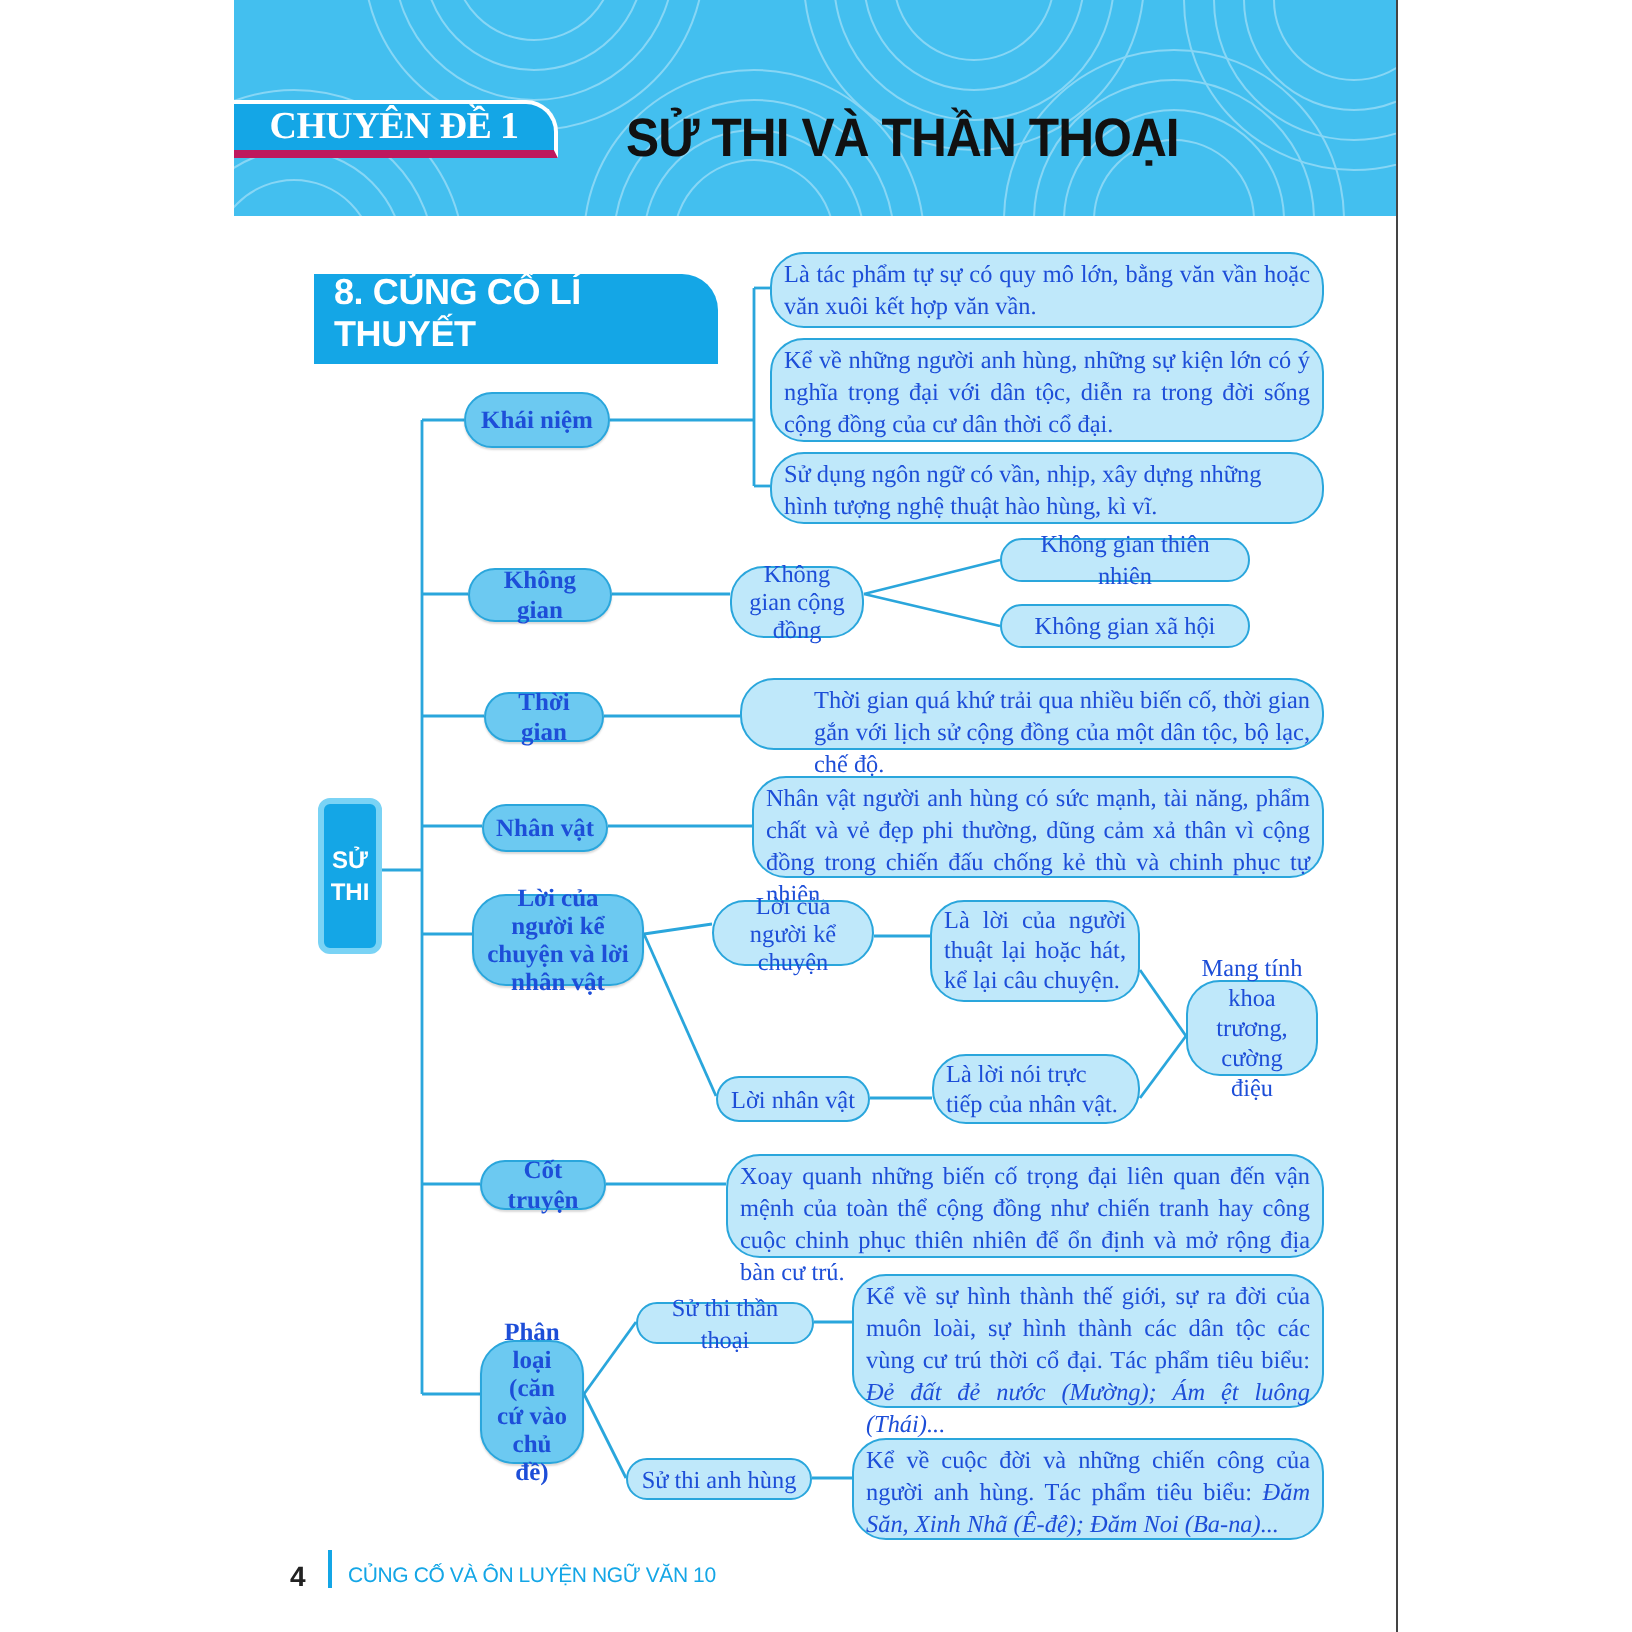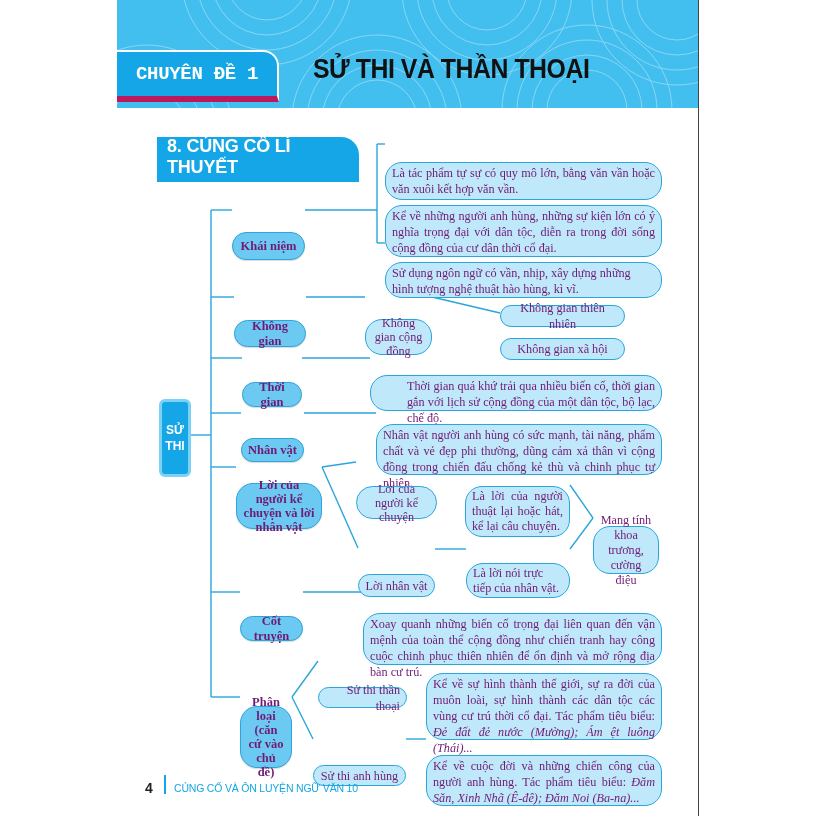--- a/index.html
+++ b/index.html
@@ -1,36 +1,36 @@
 <!DOCTYPE html>
 <html><head>
 <meta charset="utf-8">
 <style>
   html, body { margin:0; padding:0; }
   body { width:816px; height:816px; background:#ffffff; position:relative; overflow:hidden;
          font-family:"Liberation Serif", serif; color:#1a1a1a; }
   .page-edge { position:absolute; left:698px; top:0; width:1px; height:816px; background:#444; }
   .banner { position:absolute; left:117px; top:0; width:581px; height:108px; background:#43bfef; overflow:hidden; }
   .banner svg { position:absolute; left:0; top:0; }
-  .chapter-tab { position:absolute; left:117px; top:50px; width:162px; height:52px; background:#14a6e6;
-                 border-top:2px solid #ffffff; border-bottom:6px solid #be185d;
+  .chapter-tab { position:absolute; left:117px; top:50px; width:162px; height:29px; background:#14a6e6;
+                 border-top:2px solid #ffffff; border-bottom:4px solid #be185d;
                  border-right:2px solid #fff; border-top-right-radius:16px; box-sizing:border-box;
-                 color:#fff; font-family:Liberation Mono, monospace; font-weight:bold; font-size:19px;
+                 color:#fff; font-family:Liberation Serif, serif; font-weight:bold; font-size:19px;
                  display:flex; align-items:center; justify-content:center; letter-spacing:-0.3px; }
   .chapter-title { position:absolute; left:313px; top:54px; font-family:"Liberation Sans", sans-serif;
                    font-weight:900; font-size:27px; color:#111; letter-spacing:-0.5px; transform:scaleX(0.92);
                    transform-origin:left center; }
   .section-title { position:absolute; left:157px; top:137px; width:202px; height:40px; background:#14a6e6;
                    border-top-right-radius:18px; color:#fff; font-family:"Liberation Sans", sans-serif;
                    font-weight:bold; font-size:18px; display:flex; align-items:center; padding-left:10px;
                    box-sizing:border-box; letter-spacing:-0.2px; }
   .section-underline { position:absolute; left:157px; top:177px; width:202px; height:5px; background:#14a6e6; }
   svg.lines { position:absolute; left:0; top:0; }
   .box { position:absolute; background:#bfe8fa; border:1.5px solid #2aa6dc; border-radius:17px; box-sizing:border-box;
-         font-size:12.2px; line-height:16px; color:#701a75; padding:2px 6px;margin-top:36px; }
+         font-size:12.2px; line-height:16px; color:#1d4ed8; padding:2px 6px; }
   .box.main { background:#6cc9f1; font-weight:bold; text-align:center; display:flex; align-items:center;
               justify-content:center; font-size:12.5px; line-height:15px; box-shadow:0 1px 1px rgba(0,0,0,0.15); }
   .box.center { text-align:center; display:flex; align-items:center; justify-content:center; }
   .box.just { text-align:justify; }
   .root { position:absolute; left:159px; top:399px; width:26px; height:72px; background:#14a6e6;
           border:3px solid #7ad3f5; border-radius:6px; color:#fff; font-family:"Liberation Sans", sans-serif;
           font-weight:bold; font-size:12px; display:flex; flex-direction:column; align-items:center;
           justify-content:center; line-height:16px; box-sizing:content-box; }
   .footer-num { position:absolute; left:145px; top:780px; font-family:"Liberation Sans", sans-serif;
                 font-weight:bold; font-size:14px; color:#222; }
@@ -146,20 +146,20 @@
 <div class="box center" style="left:356px;top:450px;width:81px;height:33px;line-height:14px;">Lời của người kể chuyện</div>
 <div class="box just" style="left:465px;top:450px;width:105px;height:51px;line-height:15px;">Là lời của người thuật lại hoặc hát, kể lại câu chuyện.</div>
 <div class="box center" style="left:358px;top:538px;width:77px;height:23px;text-align:center;">Lời nhân vật</div>
 <div class="box" style="left:466px;top:527px;width:104px;height:35px;line-height:15px;">Là lời nói trực tiếp của nhân vật.</div>
 <div class="box center" style="left:593px;top:490px;width:66px;height:48px;line-height:15px;">Mang tính khoa trương, cường điệu</div>
 
 <div class="box main" style="left:240px;top:580px;width:63px;height:25px;">Cốt truyện</div>
 <div class="box just" style="left:363px;top:577px;width:299px;height:52px;">Xoay quanh những biến cố trọng đại liên quan đến vận mệnh của toàn thể cộng đồng như chiến tranh hay công cuộc chinh phục thiên nhiên để ổn định và mở rộng địa bàn cư trú.</div>
 
 <div class="box main" style="left:240px;top:670px;width:52px;height:62px;line-height:14px;">Phân loại (căn cứ vào chủ đề)</div>
-<div class="box center" style="left:318px;top:651px;width:89px;height:21px;text-align:right;">Sử thi thần thoại</div>
+<div class="box center" style="left:318px;top:651px;width:89px;height:21px;">Sử thi thần thoại</div>
 <div class="box just" style="left:426px;top:637px;width:236px;height:67px;"><span>Kể về sự hình thành thế giới, sự ra đời của muôn loài, sự hình thành các dân tộc các vùng cư trú thời cổ đại. Tác phẩm tiêu biểu: </span><i>Đẻ đất đẻ nước (Mường); Ám ệt luông (Thái)...</i></div>
 <div class="box center" style="left:313px;top:729px;width:93px;height:21px;">Sử thi anh hùng</div>
 <div class="box just" style="left:426px;top:719px;width:236px;height:51px;"><span>Kể về cuộc đời và những chiến công của người anh hùng. Tác phẩm tiêu biểu: </span><i>Đăm Săn, Xinh Nhã (Ê-đê); Đăm Noi (Ba-na)...</i></div>
 
 <div class="footer-num">4</div>
 <div class="footer-bar"></div>
 <div class="footer-text">CỦNG CỐ VÀ ÔN LUYỆN NGỮ VĂN 10</div>
 
 </body></html>

